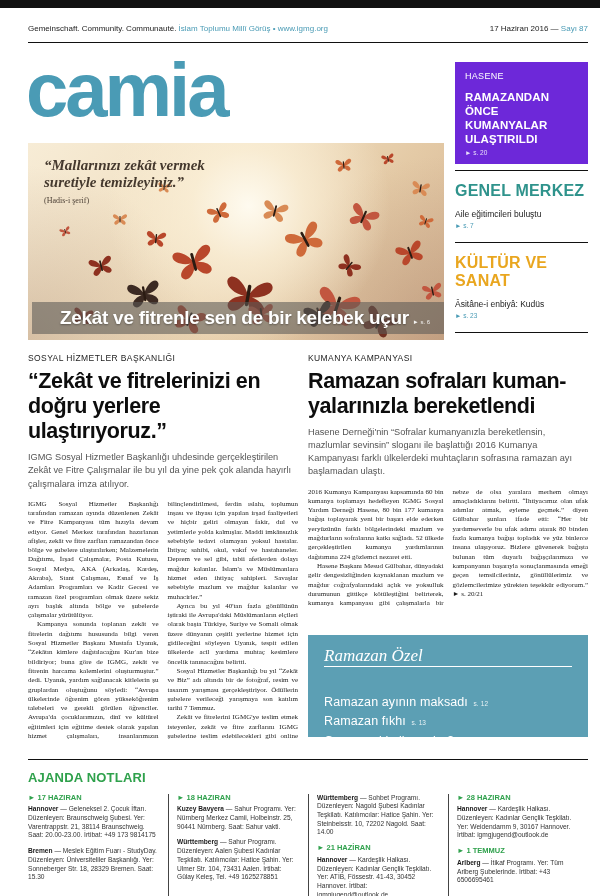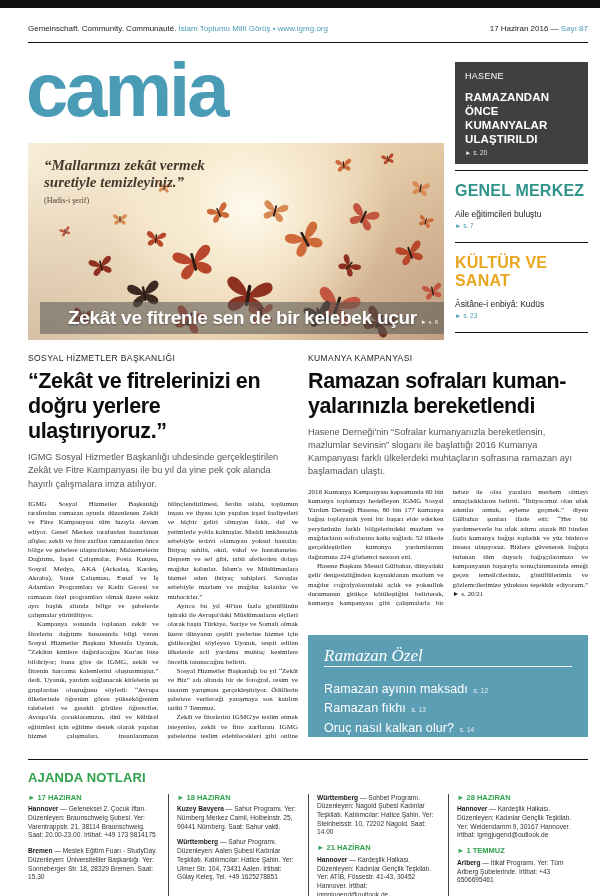--- a/index.html
+++ b/index.html
@@ -23,29 +23,29 @@
   .hero { position:relative; width:416px; height:197px; overflow:hidden;
           background:
             radial-gradient(circle at 53% 32%, rgba(255,252,242,0.95) 0%, rgba(251,240,216,0.75) 22%, rgba(0,0,0,0) 55%),
             radial-gradient(circle at 100% 100%, rgba(160,120,95,0.35) 0%, rgba(0,0,0,0) 40%),
             radial-gradient(circle at 0% 100%, rgba(150,110,85,0.30) 0%, rgba(0,0,0,0) 38%),
             linear-gradient(130deg, #f7ecd6 0%, #f1e0c2 38%, #e4caa6 68%, #d4b393 100%); }
   .hero svg { position:absolute; inset:0; }
   .quote { position:absolute; top:14px; left:16px; font-family:"Liberation Serif", serif;
            font-style:italic; font-weight:bold; font-size:15px; line-height:1.15; color:#45392e; }
   .quote-src { font-style:normal; font-weight:normal; font-size:8px; margin-top:4px; color:#4d4136; }
-  .hero-banner { position:absolute; left:12px; right:0; bottom:6px; height:32px;
+  .hero-banner { position:absolute; left:4px; right:0; bottom:6px; height:32px;
                  background:rgba(92,90,86,0.58); display:flex; align-items:center; padding-left:28px; }
   .hero-banner .bt { color:#fff; font-weight:bold; font-size:19px; letter-spacing:-0.3px;
                      text-shadow:0 1px 2px rgba(0,0,0,0.35); }
   .hero-banner .bref { color:#fff; font-size:6px; margin-left:4px; margin-top:8px; opacity:0.9; }
 
   
   .side-col { padding-top:19px; font-size:8.5px; }
-  .hasene-box { background:#404040; color:#fff; padding:9px 10px 8px 10px; min-height:80px; }
+  .hasene-box { background:#6d28d9; color:#fff; padding:9px 10px 8px 10px; min-height:80px; }
   .hasene-label { font-size:9px; letter-spacing:0.3px; margin-bottom:9px; }
   .hasene-title { font-size:11.5px; font-weight:bold; line-height:1.22; letter-spacing:0.1px; }
   .hasene-ref { font-size:6.5px; margin-top:3px; opacity:0.85; }
   .side-sep { border-top:1px solid #111; margin-top:6px; }
   .side-section { padding:11px 0 13px 0; border-bottom:1px solid #111; }
   .side-head { font-size:16px; font-weight:bold; letter-spacing:0.2px; margin-bottom:9px; }
   .c-teal { color:#2f938c; } .c-crimson { color:#c22a56; } .c-amber { color:#e9a61f; }
   .side-item { color:#222; font-size:8.5px; }
   .side-ref { color:#4a9bb5; font-size:6.5px; margin-top:3px; }
 
@@ -57,21 +57,21 @@
   .abody { margin-top:9px; column-count:2; column-gap:9px; overflow:hidden;
            font-family:"Liberation Serif", serif; font-size:7px; line-height:9.3px;
            text-align:justify; color:#1c1c1c; }
   .abody-left { height:248px; }
   .abody-right { height:136px; }
   .abody p + p { text-indent:9px; }
 
   
   .rz-box { background:#5c9fb4; color:#fff; margin-top:11px; padding:11px 16px 12px 16px; height:102px; }
   .rz-title { font-family:"Liberation Serif", serif; font-style:italic; font-size:17px;
-              padding-bottom:0; border-bottom:1px solid #fff; margin-bottom:13px; }
+              padding-bottom:0; border-bottom:1px solid #fff; margin-bottom:26px; }
   .rz-item { font-size:12.5px; letter-spacing:0.1px; line-height:1.58; font-weight:normal; }
   .rz-ref { font-size:6.5px; opacity:0.85; margin-left:2px; }
 
   
   .rule { border-top:1px solid #111; margin-top:11px; }
   .agenda { margin-top:10px; }
   .ag-head { color:#2fa14c; font-size:13px; font-weight:bold; letter-spacing:0.2px; margin-bottom:9px; }
   .ag-grid { display:grid; grid-template-columns:1fr 1fr 1fr 1fr; height:150px; overflow:hidden; }
   .ag-col { padding:0 8px; border-left:1px solid #444; font-size:6.6px; line-height:8.7px; color:#333; }
   .ag-col:first-child { border-left:none; padding-left:0; }
@@ -171,21 +171,21 @@
   </div>
 
   <div class="articles">
 
     <div>
       <div class="kicker">SOSYAL HİZMETLER BAŞKANLIĞI</div>
       <div class="headline">
         <span>“Zekât ve fitrelerinizi en</span><br>
         <span>doğru yerlere ulaştırıyoruz.”</span>
       </div>
-      <div class="lede">IGMG Sosyal Hizmetler Başkanlığı uhdesinde gerçekleştirilen Zekât ve Fitre Kampanyası ile bu yıl da yine pek çok alanda hayırlı çalışmalara imza atılıyor.</div>
+      <div class="lede">IGMG Sosyal Hizmetler Başkanlığı uhdesinde gerçekleştirilen Zekât ve Fitre Çalışmalar ile bu yıl da yine pek çok alanda hayırlı çalışmalara imza atılıyor.</div>
       <div class="abody abody-left">
         <p>IGMG Sosyal Hizmetler Başkanlığı tarafından ramazan ayında düzenlenen Zekât ve Fitre Kampanyası tüm hızıyla devam ediyor. Genel Merkez tarafından hazırlanan afişler, zekât ve fitre zarfları ramazandan önce bölge ve şubelere ulaştırılırken; Malzemelerin Dağıtımı, İrşad Çalışmalar, Posta Kutusu, Sosyal Medya, AKA (Arkadaş, Kardeş, Akraba), Stant Çalışması, Esnaf ve İş Adamları Programları ve Kadir Gecesi ve ramazan özel programları olmak üzere sekiz ayrı başlık altında bölge ve şubelerde çalışmalar yürütülüyor.</p>
         <p>Kampanya sonunda toplanan zekât ve fitrelerin dağıtımı hususunda bilgi veren Sosyal Hizmetler Başkanı Mustafa Uyanık, “Zekâtın kimlere dağıtılacağını Kur'an bize bildiriyor; buna göre de IGMG, zekât ve fitrenin harcama kalemlerini oluşturmuştur.” dedi. Uyanık, yardım sağlanacak kitlelerin şu gruplardan oluştuğunu söyledi: “Avrupa ülkelerinde öğrenim gören yükseköğrenim talebeleri ve gerekli görülen öğrenciler. Avrupa'da çocuklarımızın, dinî ve kültürel eğitimleri için eğitime destek olarak yapılan hizmet çalışmaları, insanlarımızın bilinçlendirilmesi, ferdin ıslahı, toplumun inşası ve ihyası için yapılan irşad faaliyetleri ve hiçbir geliri olmayan fakir, dul ve yetimlerle yolda kalmışlar. Maddi imkânsızlık sebebiyle tedavi olamayan yoksul hastalar. İhtiyaç sahibi, okul, vakıf ve hastahaneler. Deprem ve sel gibi, tabii afetlerden dolayı mağdur kalanlar. İslam'a ve Müslümanlara hizmet eden ihtiyaç sahipleri. Savaşlar sebebiyle mazlum ve mağdur kalanlar ve muhacirler.”</p>
         <p>Ayrıca bu yıl 40'tan fazla gönüllünün iştiraki ile Avrupa'daki Müslümanların elçileri olarak başta Türkiye, Suriye ve Somali olmak üzere dünyanın çeşitli yerlerine hizmet için gidileceğini söyleyen Uyanık, tespit edilen ülkelerde acil yardıma muhtaç kesimlere öncelik tanınacağını belirtti.</p>
         <p>Sosyal Hizmetler Başkanlığı bu yıl “Zekât ve Biz” adı altında bir de fotoğraf, resim ve tasarım yarışması gerçekleştiriyor. Ödüllerin şubelere verileceği yarışmaya son katılım tarihi 7 Temmuz.</p>
         <p>Zekât ve fitrelerini IGMG'ye teslim etmek isteyenler, zekât ve fitre zarflarını IGMG şubelerine teslim edebilecekleri gibi online olarak da https://bagis.igmg.org adresi üzerinden işlemlerini yapabilecekler. Aynı internet adresi üzerinden yarışma ile ilgili ayrıntılı bilgilere de ulaşılabiliyor. ► s. 6</p>
       </div>
     </div>
 
     <div>

